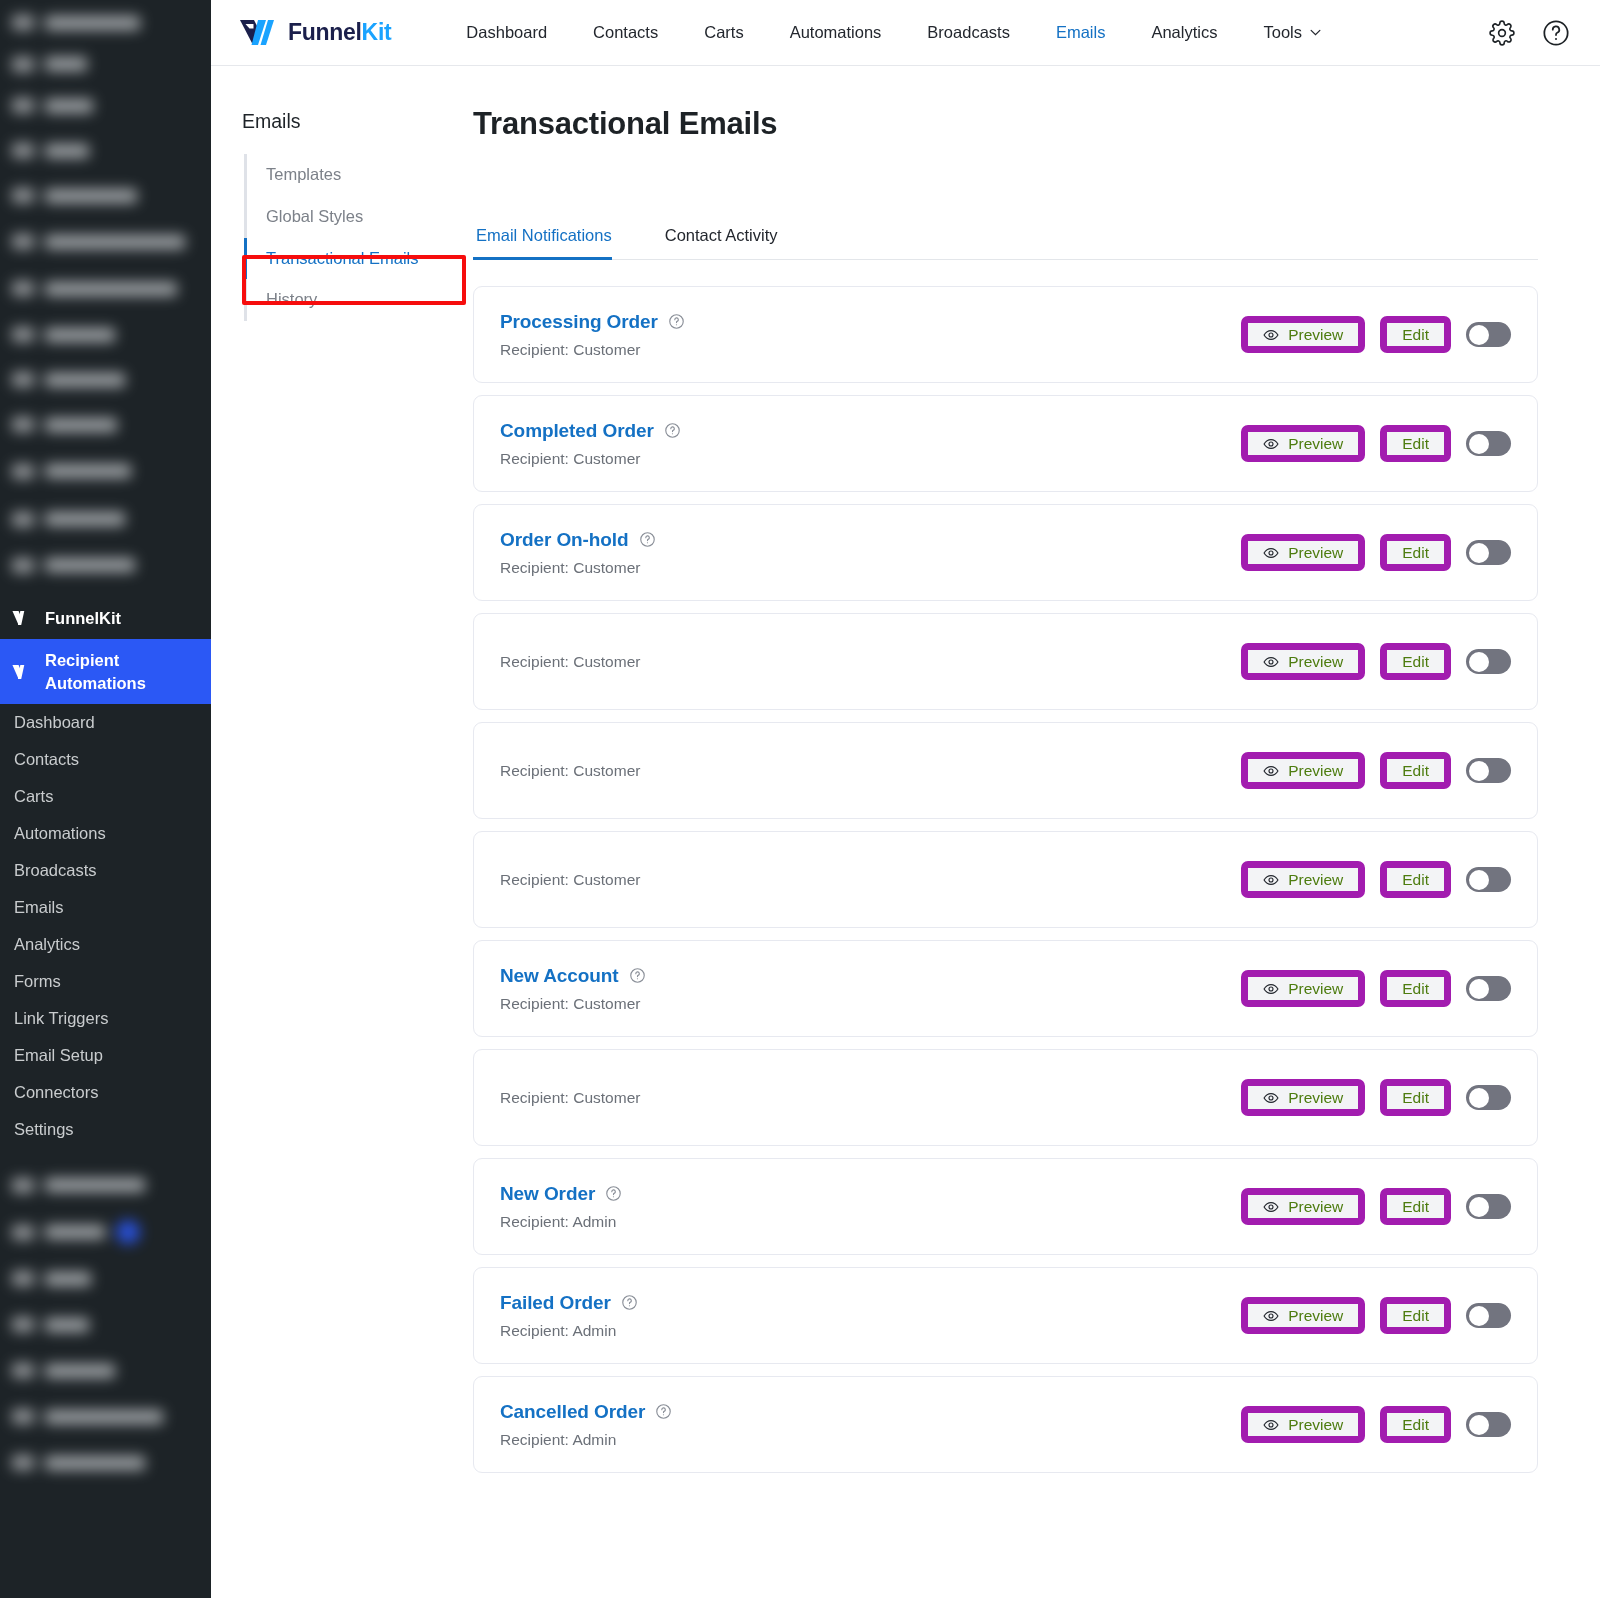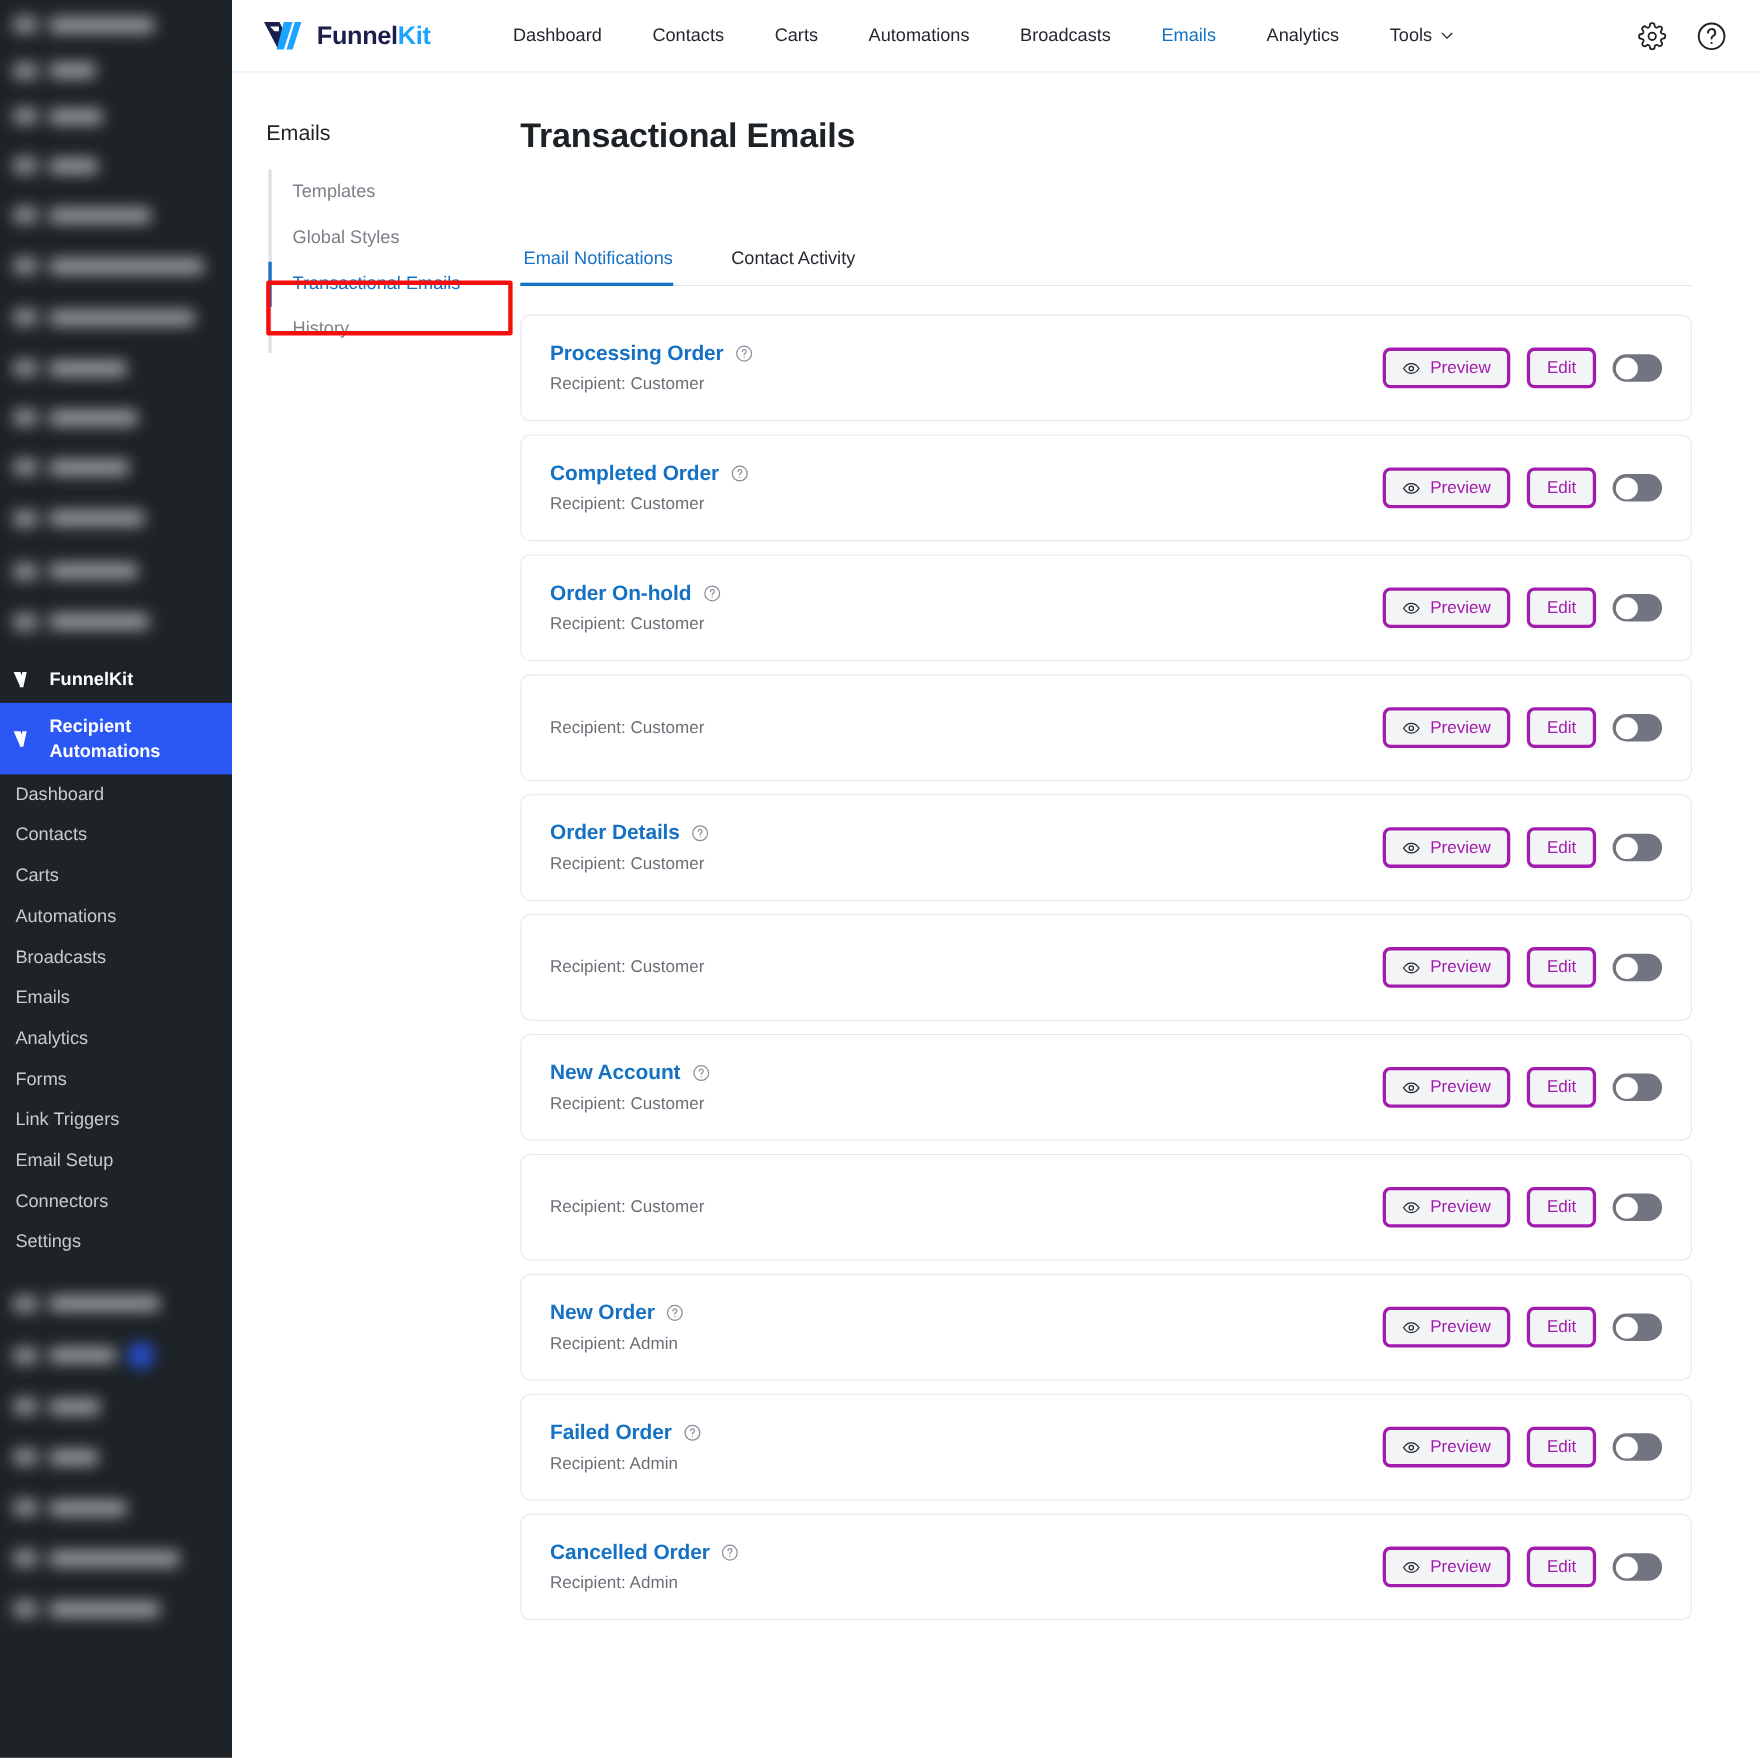--- a/index.html
+++ b/index.html
@@ -187,23 +187,23 @@
   }
   .help-icon { width: 17px; height: 17px; flex: none; cursor: pointer; display:block; }
   .card-recipient {
     font-size: 15.5px; color: #6b7078;
   }
   .card-right {
     display: flex; align-items: center; gap: 15px; flex: none;
   }
   .btn {
     background: #f3f4f6;
-    border: 3px solid #a21caf;
+    border: 7px solid #a21caf;
     border-radius: 7px;
-    font-size: 15.5px; color: #a21caf;
+    font-size: 15.5px; color: #4d7c0f;
     height: 37px; padding: 0 15px;
     display: flex; align-items: center; gap: 9px;
     cursor: pointer;
     font-family: "Liberation Sans", sans-serif;
   }
   .eye-icon { width: 16px; height: 16px; flex: none; display:block; }
   .toggle {
     width: 45px; height: 25px; border-radius: 13px;
     background: #72747f; position: relative;
     cursor: pointer; flex: none;
@@ -505,28 +505,20 @@
             <button class="btn">
               <span>Edit</span>
             </button>
             <div class="toggle">
               <div class="knob"></div>
             </div>
           </div>
         </div>
         <div class="email-card">
           <div class="card-left">
-            <div class="card-title-row">
-              <span class="card-title">Order Details</span>
-              <svg class="help-icon" viewBox="0 0 24 24" fill="none" stroke="#8a8f98" stroke-width="1.6">
-                <circle cx="12" cy="12" r="9.5"></circle>
-                <path d="M9.6 9.4a2.5 2.5 0 1 1 3.3 2.4c-.6.25-.9.8-.9 1.4v.35" stroke-linecap="round"></path>
-                <circle cx="12" cy="16.6" r=".85" fill="#8a8f98" stroke="none"></circle>
-              </svg>
-            </div>
             <div class="card-recipient">Recipient: Customer</div>
           </div>
           <div class="card-right">
             <button class="btn">
               <svg class="eye-icon" viewBox="0 0 24 24" fill="none" stroke="#23272e" stroke-width="1.7">
                 <path d="M1.6 12s3.9-6.6 10.4-6.6S22.4 12 22.4 12s-3.9 6.6-10.4 6.6S1.6 12 1.6 12z"></path>
                 <circle cx="12" cy="12" r="3"></circle>
               </svg>
               <span>Preview</span>
             </button>

